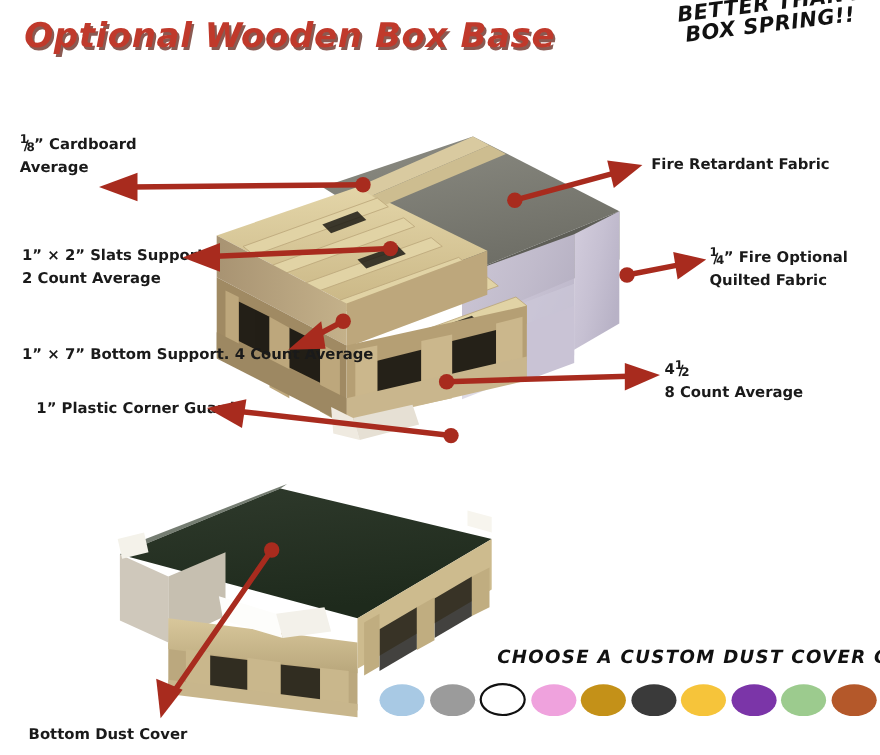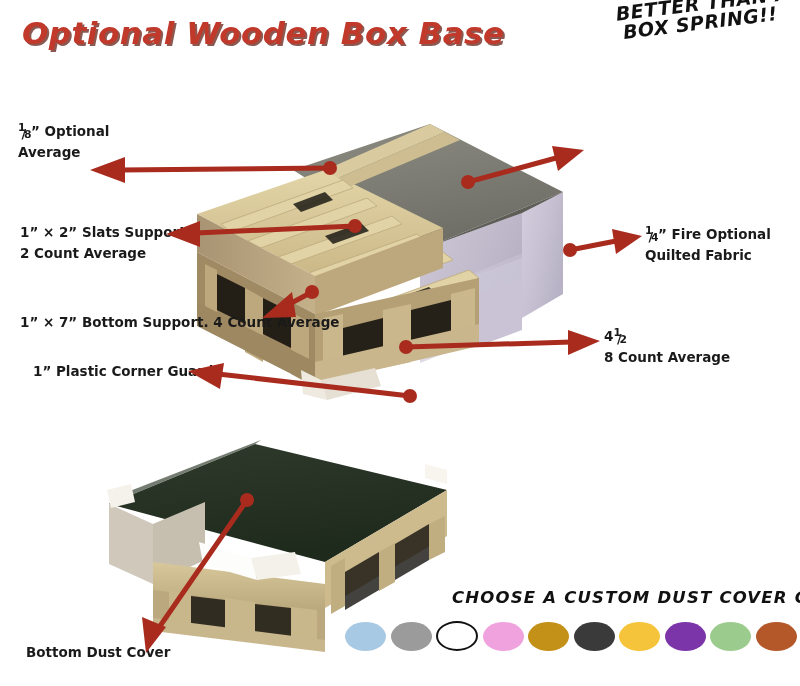--- a/index.html
+++ b/index.html
@@ -232,49 +232,52 @@
       <polygon points="58,186 230,208 230,220 58,199" fill="#c8b68c"></polygon>
 
       <path d="M104,110 L156,126 L162,148 L108,132 Z" fill="#fdfdfb"></path>
       <path d="M156,126 L200,120 L206,142 L162,148 Z" fill="#f3f1ea"></path>
       <path d="M330,32 L352,38 L352,52 L330,46 Z" fill="#f7f5ee"></path>
       <path d="M12,58 L36,52 L40,70 L16,76 Z" fill="#f4f2ea"></path>
     </svg>
   </div>
 
   <div class="label" style="left:18px;top:121px;">
-    <span><span class="frac"><span class="n">1</span><span class="s">/</span><span class="d">8</span></span><span>”  Optional</span></span><br>
+    <span><span class="frac"><span class="n">1</span><span class="s">/</span><span class="d">8</span></span><span>”  Cardboard</span></span><br>
     <span>Average</span>
   </div>
 
   <div class="label" style="left:20px;top:222px;">
     <span>1” × 2” Slats Support.</span><br>
     <span>2 Count Average</span>
   </div>
 
   <div class="label" style="left:20px;top:312px;">
     <span>1” × 7” Bottom Support. 4 Count Average</span>
   </div>
 
   <div class="label" style="left:33px;top:361px;">
     <span>1” Plastic Corner Guard</span>
   </div>
 
+  <div class="label" style="left:592px;top:140px;">
+    <span>Fire Retardant Fabric</span>
+  </div>
 
   <div class="label" style="left:645px;top:224px;">
     <span><span class="frac"><span class="n">1</span><span class="s">/</span><span class="d">4</span></span><span>”  Fire Optional</span></span><br>
     <span>Quilted Fabric</span>
   </div>
 
   <div class="label" style="left:604px;top:326px;">
     <span><span>4</span><span class="frac"><span class="n">1</span><span class="s">/</span><span class="d">2</span></span></span><br>
     <span>8 Count Average</span>
   </div>
 
-  <div class="label" style="left:26px;top:642px;">
+  <div class="label" style="left:26px;top:658px;">
     <span>Bottom Dust Cover</span>
   </div>
 
   <svg id="arrows">
     <g stroke="#a82b1e" fill="#a82b1e" stroke-width="5" stroke-linecap="round">
 
       <line x1="330" y1="168" x2="120" y2="170"></line>
       <circle cx="330" cy="168" r="7" stroke="none"></circle>
       <polygon points="90,170 125,157 125,183" stroke="none"></polygon>
 

